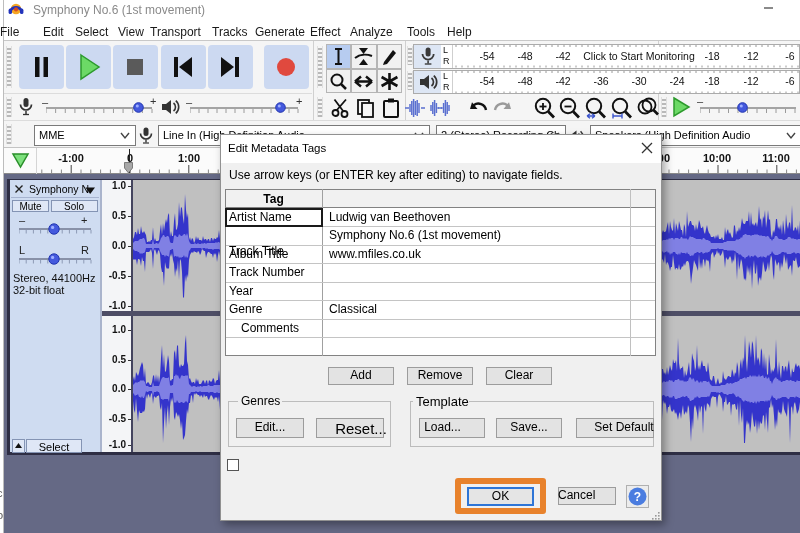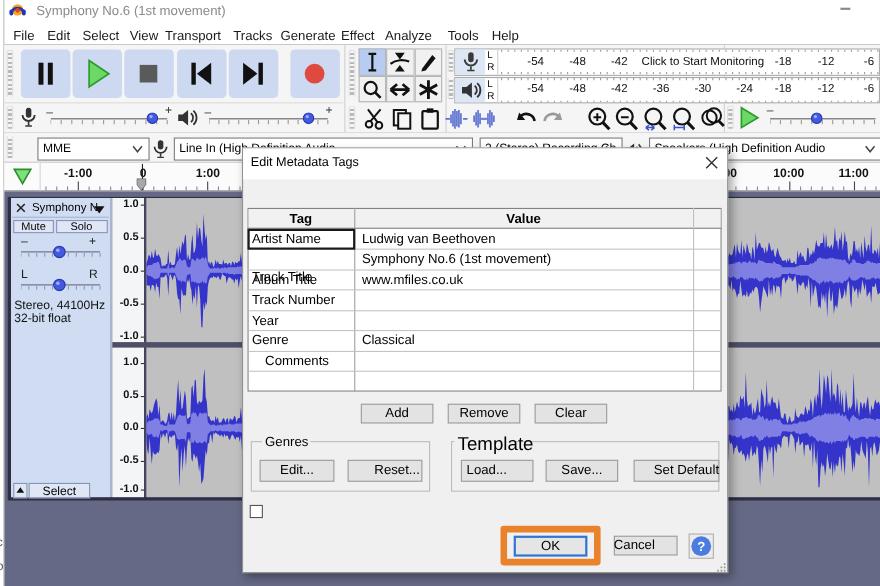--- a/index.html
+++ b/index.html
@@ -9,21 +9,21 @@
 <div style="position:absolute;left:3px;top:0;width:1px;height:533px;background:#bdbdbd"></div>
 <svg style="position:absolute;left:7px;top:1px" width="18" height="16" viewBox="0 0 18 16">
       <circle cx="9" cy="8" r="5.2" fill="#f5a623"></circle>
       <path d="M3.5 10 A6 6 0 0 1 14.5 10" fill="none" stroke="#2233bb" stroke-width="2.6"></path>
       <rect x="1.6" y="7.6" width="3.4" height="5.4" rx="1.6" fill="#2233bb"></rect>
       <rect x="13" y="7.6" width="3.4" height="5.4" rx="1.6" fill="#2233bb"></rect>
       <circle cx="9" cy="8.4" r="2.1" fill="#d94a1e"></circle>
     </svg>
 <div style="position:absolute;left:33px;top:4px;font-size:12px;color:#8a8a8a;font-weight:normal;white-space:nowrap;line-height:1.1;">Symphony No.6 (1st movement)</div>
 <div style="position:absolute;left:764px;top:7px;width:9px;height:1.5px;background:#8a8a8a"></div>
-<div style="position:absolute;left:12px;top:26px;font-size:12px;color:#1a1a1a;font-weight:normal;white-space:nowrap;line-height:1.1;">File</div>
+<div style="position:absolute;left:0;top:26px;font-size:12px;color:#1a1a1a;font-weight:normal;white-space:nowrap;line-height:1.1;">File</div>
 <div style="position:absolute;left:43px;top:26px;font-size:12px;color:#1a1a1a;font-weight:normal;white-space:nowrap;line-height:1.1;">Edit</div>
 <div style="position:absolute;left:75px;top:26px;font-size:12px;color:#1a1a1a;font-weight:normal;white-space:nowrap;line-height:1.1;">Select</div>
 <div style="position:absolute;left:118px;top:26px;font-size:12px;color:#1a1a1a;font-weight:normal;white-space:nowrap;line-height:1.1;">View</div>
 <div style="position:absolute;left:150px;top:26px;font-size:12px;color:#1a1a1a;font-weight:normal;white-space:nowrap;line-height:1.1;">Transport</div>
 <div style="position:absolute;left:212px;top:26px;font-size:12px;color:#1a1a1a;font-weight:normal;white-space:nowrap;line-height:1.1;">Tracks</div>
 <div style="position:absolute;left:255px;top:26px;font-size:12px;color:#1a1a1a;font-weight:normal;white-space:nowrap;line-height:1.1;">Generate</div>
 <div style="position:absolute;left:310px;top:26px;font-size:12px;color:#1a1a1a;font-weight:normal;white-space:nowrap;line-height:1.1;">Effect</div>
 <div style="position:absolute;left:350px;top:26px;font-size:12px;color:#1a1a1a;font-weight:normal;white-space:nowrap;line-height:1.1;">Analyze</div>
 <div style="position:absolute;left:407px;top:26px;font-size:12px;color:#1a1a1a;font-weight:normal;white-space:nowrap;line-height:1.1;">Tools</div>
 <div style="position:absolute;left:447px;top:26px;font-size:12px;color:#1a1a1a;font-weight:normal;white-space:nowrap;line-height:1.1;">Help</div>
@@ -739,25 +739,25 @@
 <div style="position:absolute;left:100px;top:311px;width:2px;height:5px;background:#aab4cc"></div>
 <div style="position:absolute;left:-3px;top:465px;font-size:11px;color:#555;font-weight:normal;white-space:nowrap;line-height:1.1;">t</div>
 <div style="position:absolute;left:-3px;top:487px;font-size:11px;color:#555;font-weight:normal;white-space:nowrap;line-height:1.1;">c</div>
 <div style="position:absolute;left:-3px;top:509px;font-size:11px;color:#555;font-weight:normal;white-space:nowrap;line-height:1.1;">o</div>
 <div style="position:absolute;left:220px;top:134px;width:442px;height:387px;background:#f0f0f0;border:1px solid #919191;box-sizing:border-box;box-shadow:3px 4px 8px rgba(0,0,0,0.35)"></div>
 <div style="position:absolute;left:221px;top:135px;width:440px;height:28px;background:#fff"></div>
 <div style="position:absolute;left:228px;top:142px;font-size:11.5px;color:#000;font-weight:normal;white-space:nowrap;line-height:1.1;">Edit Metadata Tags</div>
 <svg style="position:absolute;left:640px;top:141px" width="14" height="14" viewBox="0 0 14 14">
       <path d="M2 2 L12 12 M12 2 L2 12" stroke="#333" stroke-width="1.3"></path>
     </svg>
+<div style="position:absolute;left:229px;top:169px;font-size:12px;color:#000;font-weight:normal;white-space:nowrap;line-height:1.1;">Use arrow keys (or ENTER key after editing) to navigate fields.</div>
 <div style="position:absolute;left:225px;top:189px;width:431px;height:167px;background:#fff;border:1px solid #828282;box-sizing:border-box"></div>
 <div style="position:absolute;left:226px;top:190px;width:429px;height:17.5px;background:#f1f1f1"></div>
 <div style="position:absolute;left:225px;top:207px;width:431px;height:1px;background:#828282"></div>
 <div style="position:absolute;left:225px;top:193px;width:97px;text-align:center;font-size:12px;color:#000;font-weight:bold;white-space:nowrap;line-height:1.1;">Tag</div>
-<div style="position:absolute;left:322px;top:193px;width:308px;text-align:center;font-size:12px;color:#000;font-weight:bold;white-space:nowrap;line-height:1.1;">Value</div>
 <div style="position:absolute;left:322px;top:189px;width:1px;height:167px;background:#a0a0a0"></div>
 <div style="position:absolute;left:630px;top:189px;width:1px;height:167px;background:#c0c0c0"></div>
 <div style="position:absolute;left:229px;top:210.5px;font-size:12px;color:#000;font-weight:normal;white-space:nowrap;line-height:1.1;">Artist Name</div>
 <div style="position:absolute;left:329px;top:210.5px;font-size:12px;color:#000;font-weight:normal;white-space:nowrap;line-height:1.1;">Ludwig van Beethoven</div>
 <div style="position:absolute;left:226px;top:226.1px;width:429px;height:1px;background:#c4c4c4"></div>
 <div style="position:absolute;left:229px;top:229.05px;font-size:12px;color:#000;font-weight:normal;white-space:nowrap;line-height:1.1;margin-top:16px;">Track Title</div>
 <div style="position:absolute;left:329px;top:229.05px;font-size:12px;color:#000;font-weight:normal;white-space:nowrap;line-height:1.1;">Symphony No.6 (1st movement)</div>
 <div style="position:absolute;left:226px;top:244.6px;width:429px;height:1px;background:#c4c4c4"></div>
 <div style="position:absolute;left:229px;top:247.6px;font-size:12px;color:#000;font-weight:normal;white-space:nowrap;line-height:1.1;">Album Title</div>
 <div style="position:absolute;left:329px;top:247.6px;font-size:12px;color:#000;font-weight:normal;white-space:nowrap;line-height:1.1;">www.mfiles.co.uk</div>
@@ -777,24 +777,24 @@
 <div style="position:absolute;left:407px;top:367px;width:66px;height:17.5px;background:#e3e3e3;border:1px solid #9c9c9c;box-sizing:border-box"></div>
 <div style="position:absolute;left:407px;top:369.25px;width:66px;text-align:center;font-size:12px;color:#000;font-weight:normal;white-space:nowrap;line-height:1.1;">Remove</div>
 <div style="position:absolute;left:486px;top:367px;width:66px;height:17.5px;background:#e3e3e3;border:1px solid #9c9c9c;box-sizing:border-box"></div>
 <div style="position:absolute;left:486px;top:369.25px;width:66px;text-align:center;font-size:12px;color:#000;font-weight:normal;white-space:nowrap;line-height:1.1;">Clear</div>
 <div style="position:absolute;left:227.5px;top:401px;width:163px;height:46px;border:1px solid #bcbcbc;box-sizing:border-box"></div>
 <div style="position:absolute;left:238px;top:395px;width:44px;height:12px;background:#f0f0f0"></div>
 <div style="position:absolute;left:241px;top:395px;font-size:12px;color:#000;font-weight:normal;white-space:nowrap;line-height:1.1;">Genres</div>
 <div style="position:absolute;left:236px;top:417.5px;width:68px;height:20px;background:#e3e3e3;border:1px solid #9c9c9c;box-sizing:border-box"></div>
 <div style="position:absolute;left:236px;top:421.0px;width:68px;text-align:center;font-size:12px;color:#000;font-weight:normal;white-space:nowrap;line-height:1.1;">Edit...</div>
 <div style="position:absolute;left:316px;top:417.5px;width:68px;height:20px;background:#e3e3e3;border:1px solid #9c9c9c;box-sizing:border-box"></div>
-<div style="position:absolute;left:316px;top:421.0px;width:90px;text-align:center;font-size:12px;color:#000;font-weight:normal;white-space:nowrap;line-height:1.1;">Reset...</div>
+<div style="position:absolute;left:316px;top:421.0px;width:90px;text-align:center;font-size:15px;color:#000;font-weight:normal;white-space:nowrap;line-height:1.1;">Reset...</div>
 <div style="position:absolute;left:410px;top:401px;width:244px;height:46px;border:1px solid #bcbcbc;box-sizing:border-box"></div>
 <div style="position:absolute;left:413px;top:395px;width:56px;height:12px;background:#f0f0f0"></div>
-<div style="position:absolute;left:416px;top:395px;font-size:17px;color:#000;font-weight:normal;white-space:nowrap;line-height:1.1;">Template</div>
+<div style="position:absolute;left:416px;top:395px;font-size:13px;color:#000;font-weight:normal;white-space:nowrap;line-height:1.1;">Template</div>
 <div style="position:absolute;left:419px;top:417.5px;width:66px;height:20px;background:#e3e3e3;border:1px solid #9c9c9c;box-sizing:border-box"></div>
 <div style="position:absolute;left:419px;top:421.0px;width:47px;text-align:center;font-size:12px;color:#000;font-weight:normal;white-space:nowrap;line-height:1.1;">Load...</div>
 <div style="position:absolute;left:496px;top:417.5px;width:66px;height:20px;background:#e3e3e3;border:1px solid #9c9c9c;box-sizing:border-box"></div>
 <div style="position:absolute;left:496px;top:421.0px;width:66px;text-align:center;font-size:12px;color:#000;font-weight:normal;white-space:nowrap;line-height:1.1;">Save...</div>
 <div style="position:absolute;left:576px;top:417.5px;width:78px;height:20px;background:#e3e3e3;border:1px solid #9c9c9c;box-sizing:border-box"></div>
 <div style="position:absolute;left:576px;top:421.0px;width:96px;text-align:center;font-size:12px;color:#000;font-weight:normal;white-space:nowrap;line-height:1.1;">Set Default</div>
 <div style="position:absolute;left:226.5px;top:459px;width:12px;height:12px;background:#fff;border:1px solid #555;box-sizing:border-box"></div>
 <div style="position:absolute;left:467px;top:486.5px;width:67px;height:19px;background:#e5e5e5;border:2px solid #2e75d6;box-sizing:border-box"></div>
 <div style="position:absolute;left:467px;top:489.5px;width:67px;text-align:center;font-size:12px;color:#000;font-weight:normal;white-space:nowrap;line-height:1.1;">OK</div>
 <div style="position:absolute;left:558px;top:486.5px;width:58px;height:18.5px;background:#e3e3e3;border:1px solid #9c9c9c;box-sizing:border-box"></div>

